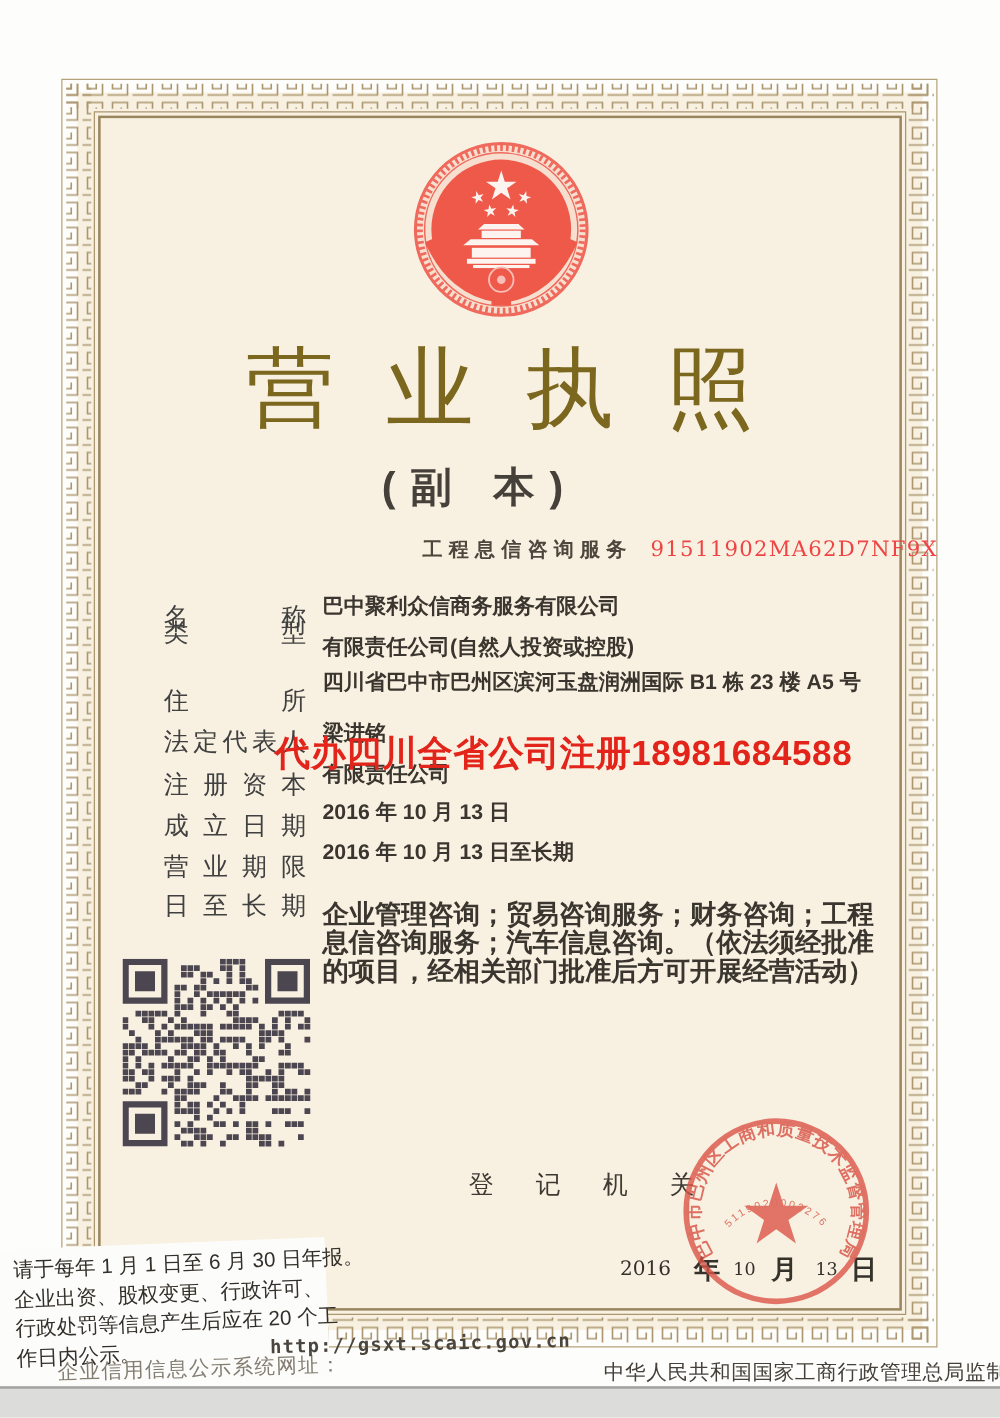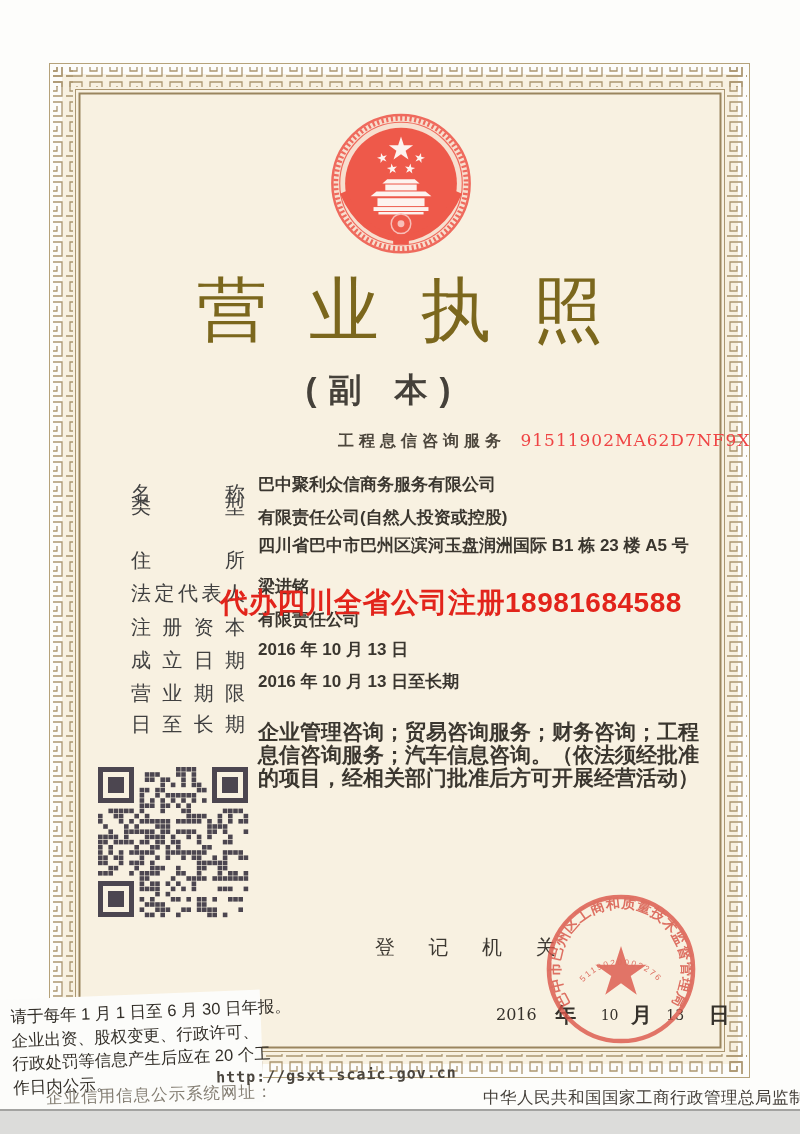--- a/index.html
+++ b/index.html
@@ -59,21 +59,21 @@
   .qr{left:98px;top:767px;width:151px;height:153px;}
   
   .reg-auth{
     left:375px;top:934px;font-size:20px;color:#3e3a33;letter-spacing:14px;white-space:nowrap;text-align:right;
   }
   
   .date-line{left:496px;top:1001px;white-space:nowrap;z-index:3;}
   .date-num{font-family:"DejaVu Serif",serif;font-size:16px;color:#35312b;vertical-align:2px;}
   .date-num.small{font-size:14px;}
   .date-char{font-size:21px;font-weight:bold;color:#35312b;}
-  .sp14{margin-left:14px}.sp12{margin-left:20px}.sp8{margin-left:8px}.sp10{margin-left:10px}
+  .sp14{margin-left:14px}.sp12{margin-left:6px}.sp8{margin-left:8px}.sp10{margin-left:10px}
   
   .seal{left:542px;top:890px;z-index:5;opacity:.8;}
   
   .slip{
     left:-14px;top:995px;width:276px;height:112px;
     background:#fcfcfa;transform:rotate(-2.3deg);
     z-index:7;padding:6px 0 0 26px;box-sizing:border-box;
   }
   .slip div{font-size:16.5px;color:#332f29;line-height:23.5px;white-space:nowrap;}
   .site-label{

